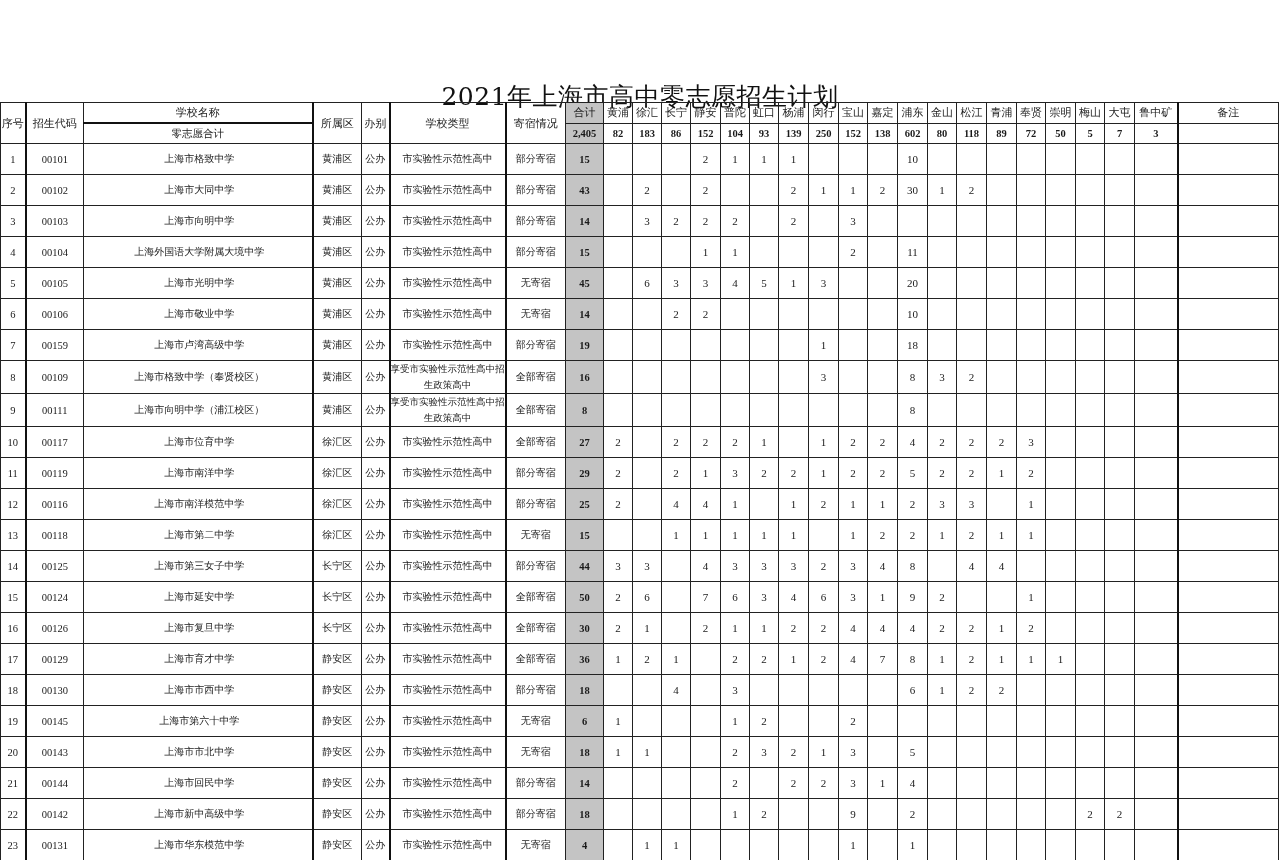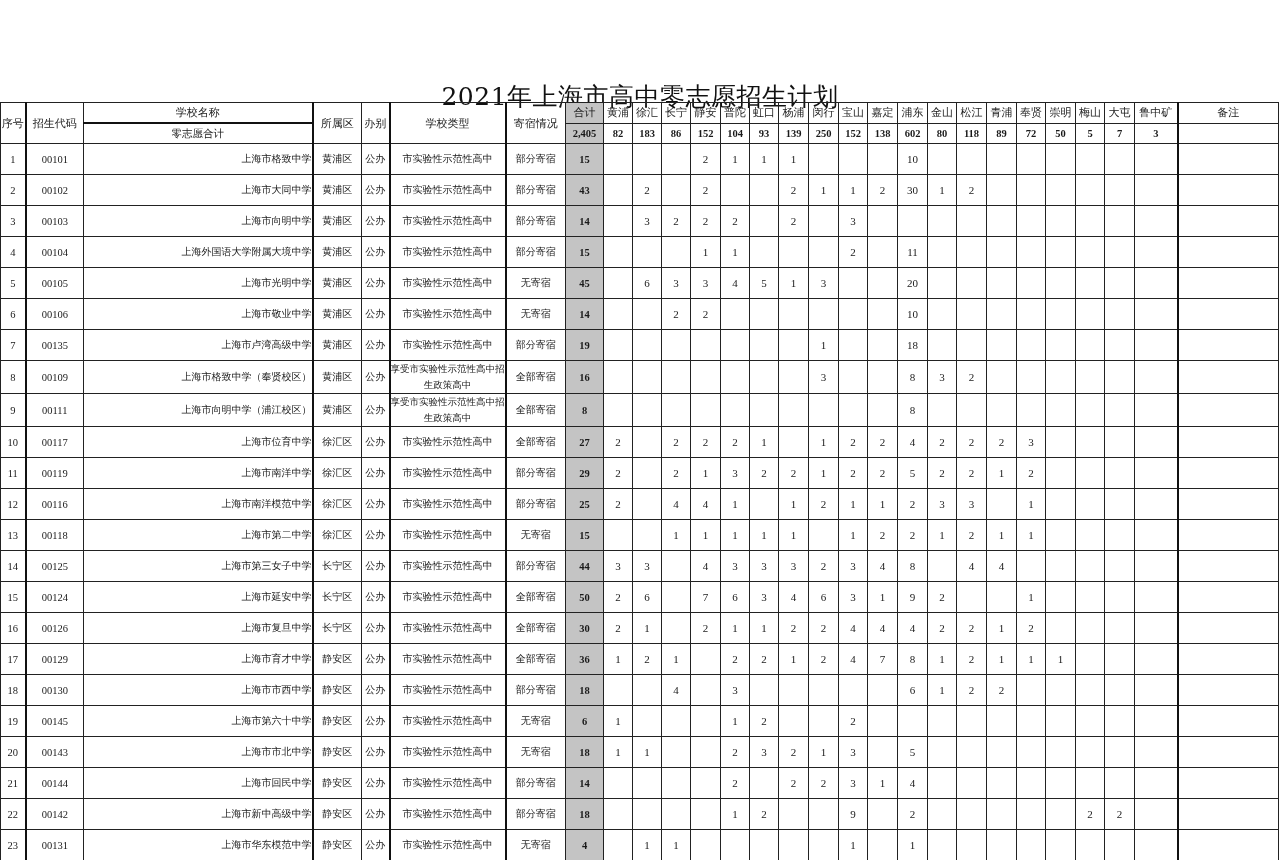--- a/index.html
+++ b/index.html
@@ -8,21 +8,21 @@
   .title { position:absolute; left:0; top:80px; width:1280px; text-align:center;
            font-size:25px; font-family:"DejaVu Serif","Liberation Serif",serif; letter-spacing:0.5px; color:#111; }
   table { position:absolute; left:0; top:102px; border-collapse:collapse; table-layout:fixed; }
   td, th { border:1px solid #222; padding:0; text-align:center; vertical-align:middle;
            font-weight:normal; overflow:hidden; white-space:nowrap; }
   th { font-size:11px; font-family:"DejaVu Sans","Liberation Sans",sans-serif; height:19px; }
   tr.h2 th { font-size:10.5px; font-family:"Liberation Serif",serif; font-weight:bold;margin-top:24px; }
   tr.h2 th.zname { font-family:"DejaVu Sans",sans-serif; font-weight:normal; font-size:10.5px; }
   td { height:30px; font-size:10.5px; }
   td.seq, td.code { font-family:"Liberation Serif",serif; font-size:10.5px; }
-  td.name { text-align:right; padding-left:3px; font-family:"DejaVu Sans",sans-serif; font-size:10px; }
+  td.name { text-align:center; padding-left:3px; font-family:"DejaVu Sans",sans-serif; font-size:10px; }
   td.cn { font-family:"DejaVu Sans",sans-serif; font-size:10px; }
   td.type2 { white-space:normal; line-height:16px; font-size:9.5px; }
   td.total, th.total { background:#c4c4c4; font-weight:bold; font-family:"Liberation Serif",serif; }
   th.total { font-weight:normal; font-family:"DejaVu Sans",sans-serif; }
   tr.h2 th.total { font-weight:bold; font-family:"Liberation Serif",serif; }
   td.num { font-family:"Liberation Serif",serif; font-size:11px; }
   .thick-r { border-right:2px solid #111; }
   .thick-l { border-left:2px solid #111; }
 </style>
 </head>
@@ -293,21 +293,21 @@
         <td class="num"></td>
         <td class="num"></td>
         <td class="num"></td>
         <td class="num"></td>
         <td class="num"></td>
         <td class="num"></td>
         <td class="thick-l"></td>
       </tr>
       <tr>
         <td class="seq thick-r">7</td>
-        <td class="code">00135</td>
+        <td class="code">00159</td>
         <td class="name">上海市卢湾高级中学</td>
         <td class="cn thick-l">黄浦区</td>
         <td class="cn">公办</td>
         <td class="cn thick-l">市实验性示范性高中</td>
         <td class="cn thick-l">部分寄宿</td>
         <td class="total">19</td>
         <td class="num"></td>
         <td class="num"></td>
         <td class="num"></td>
         <td class="num"></td>

